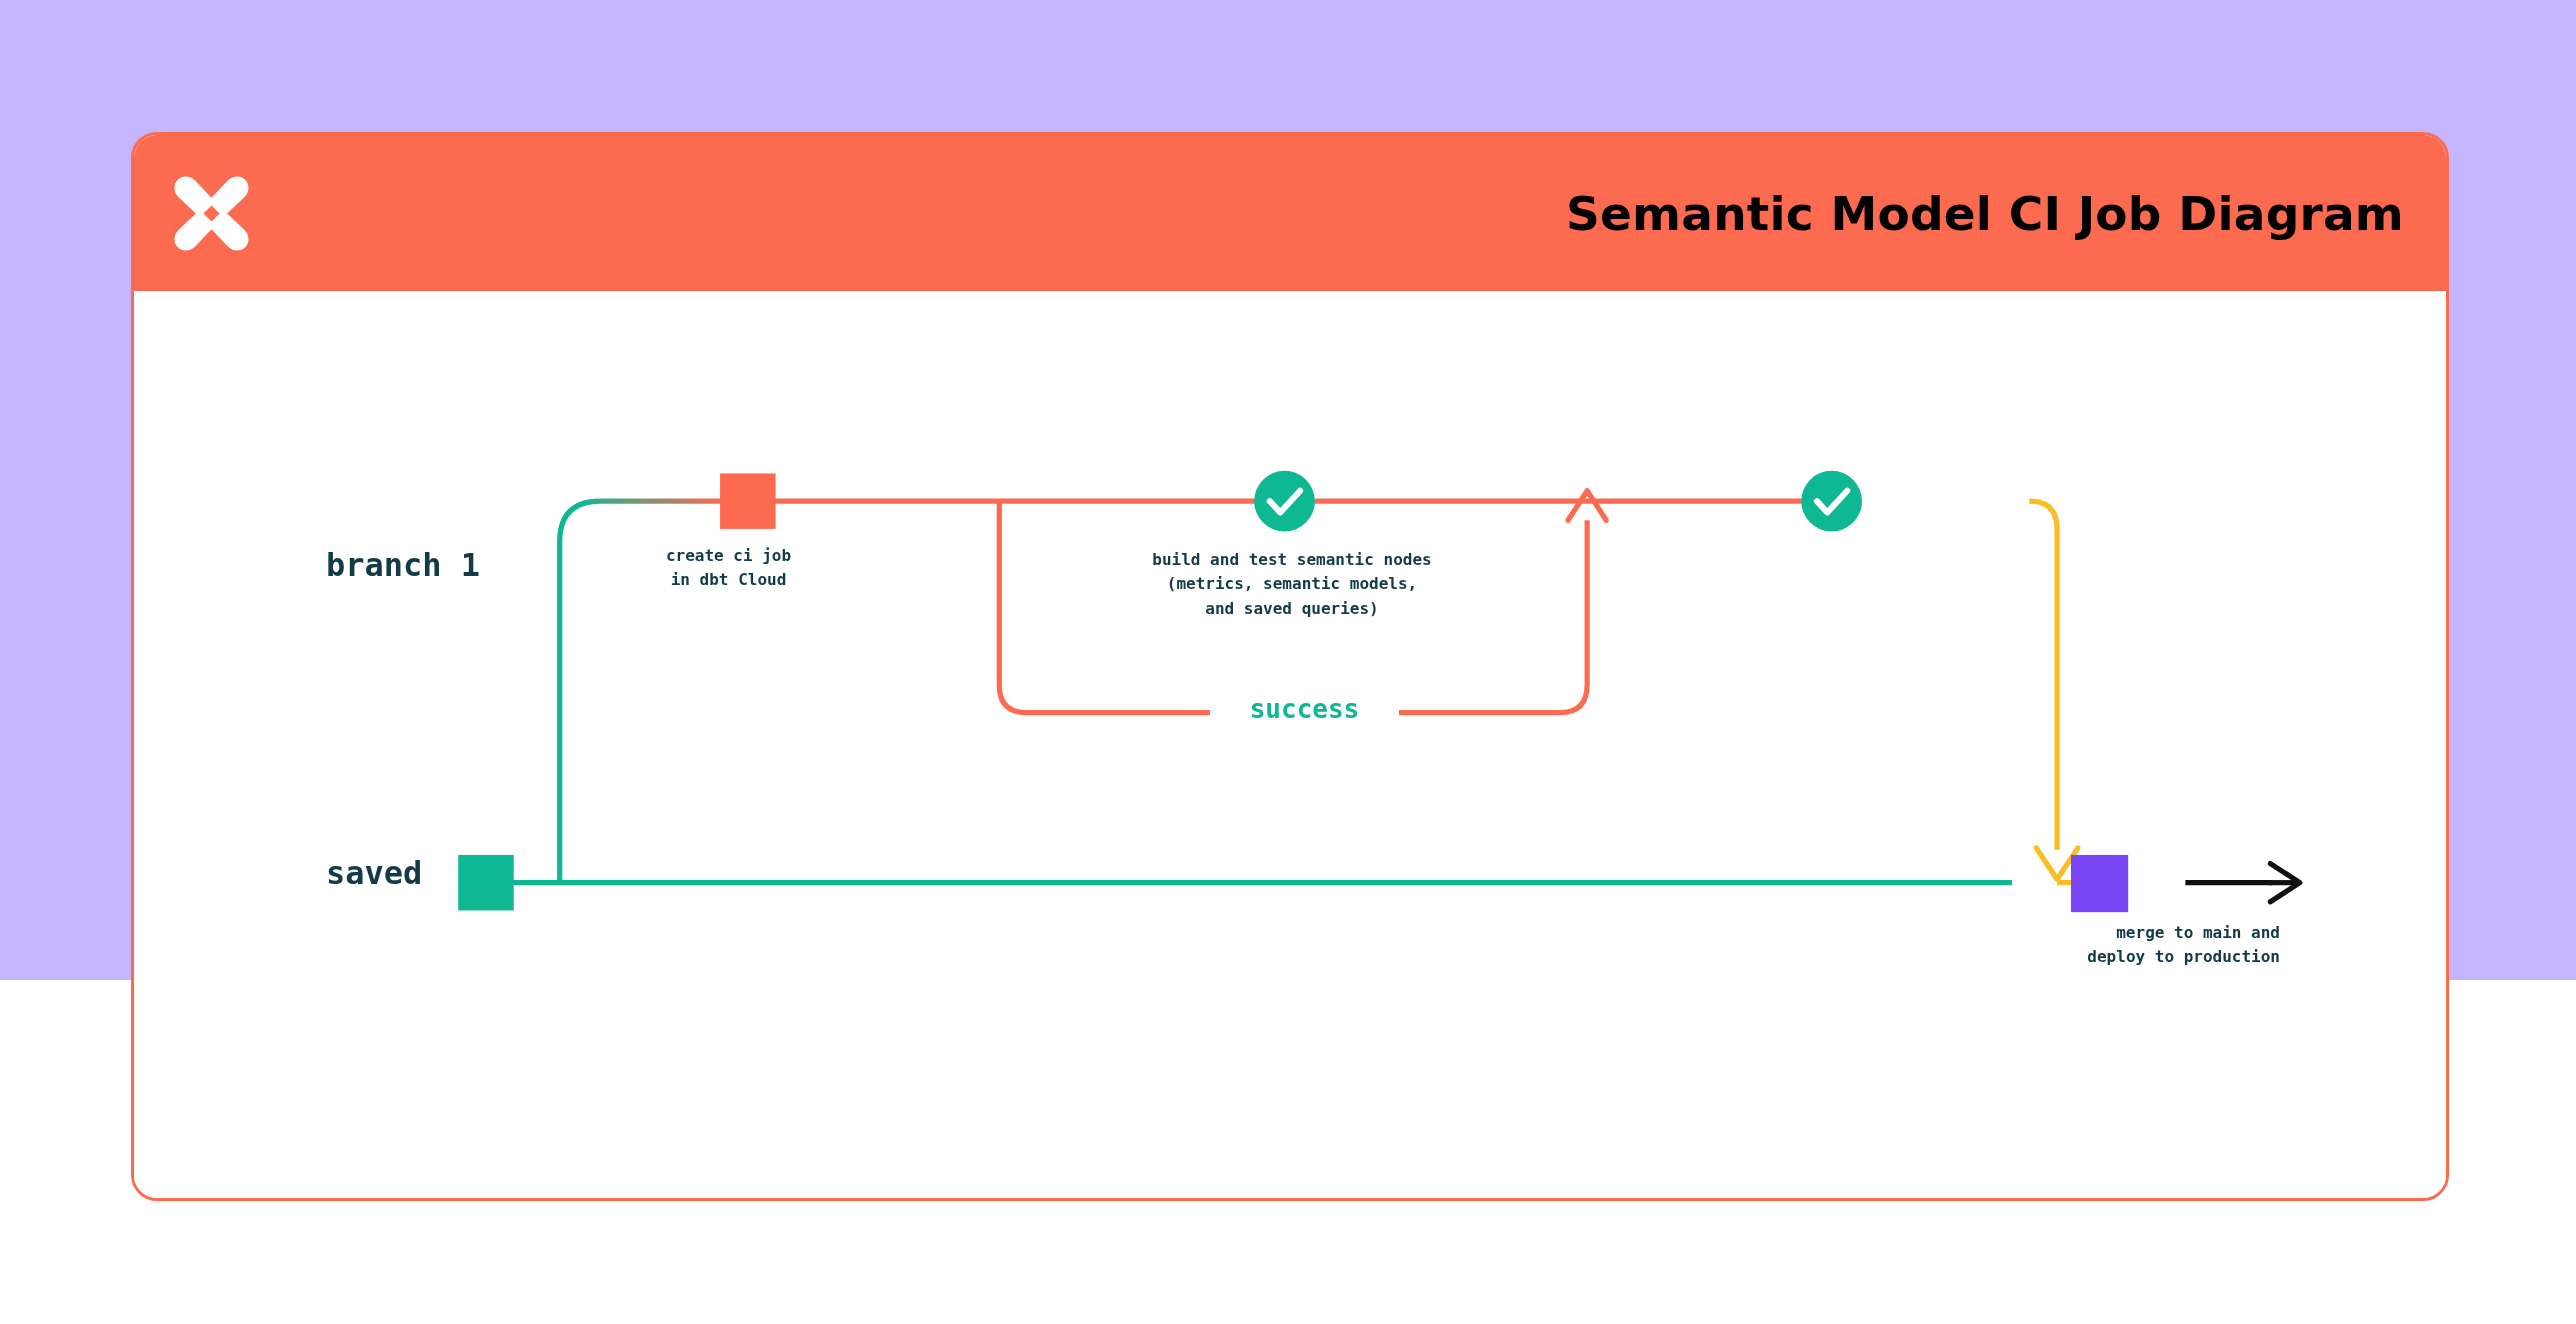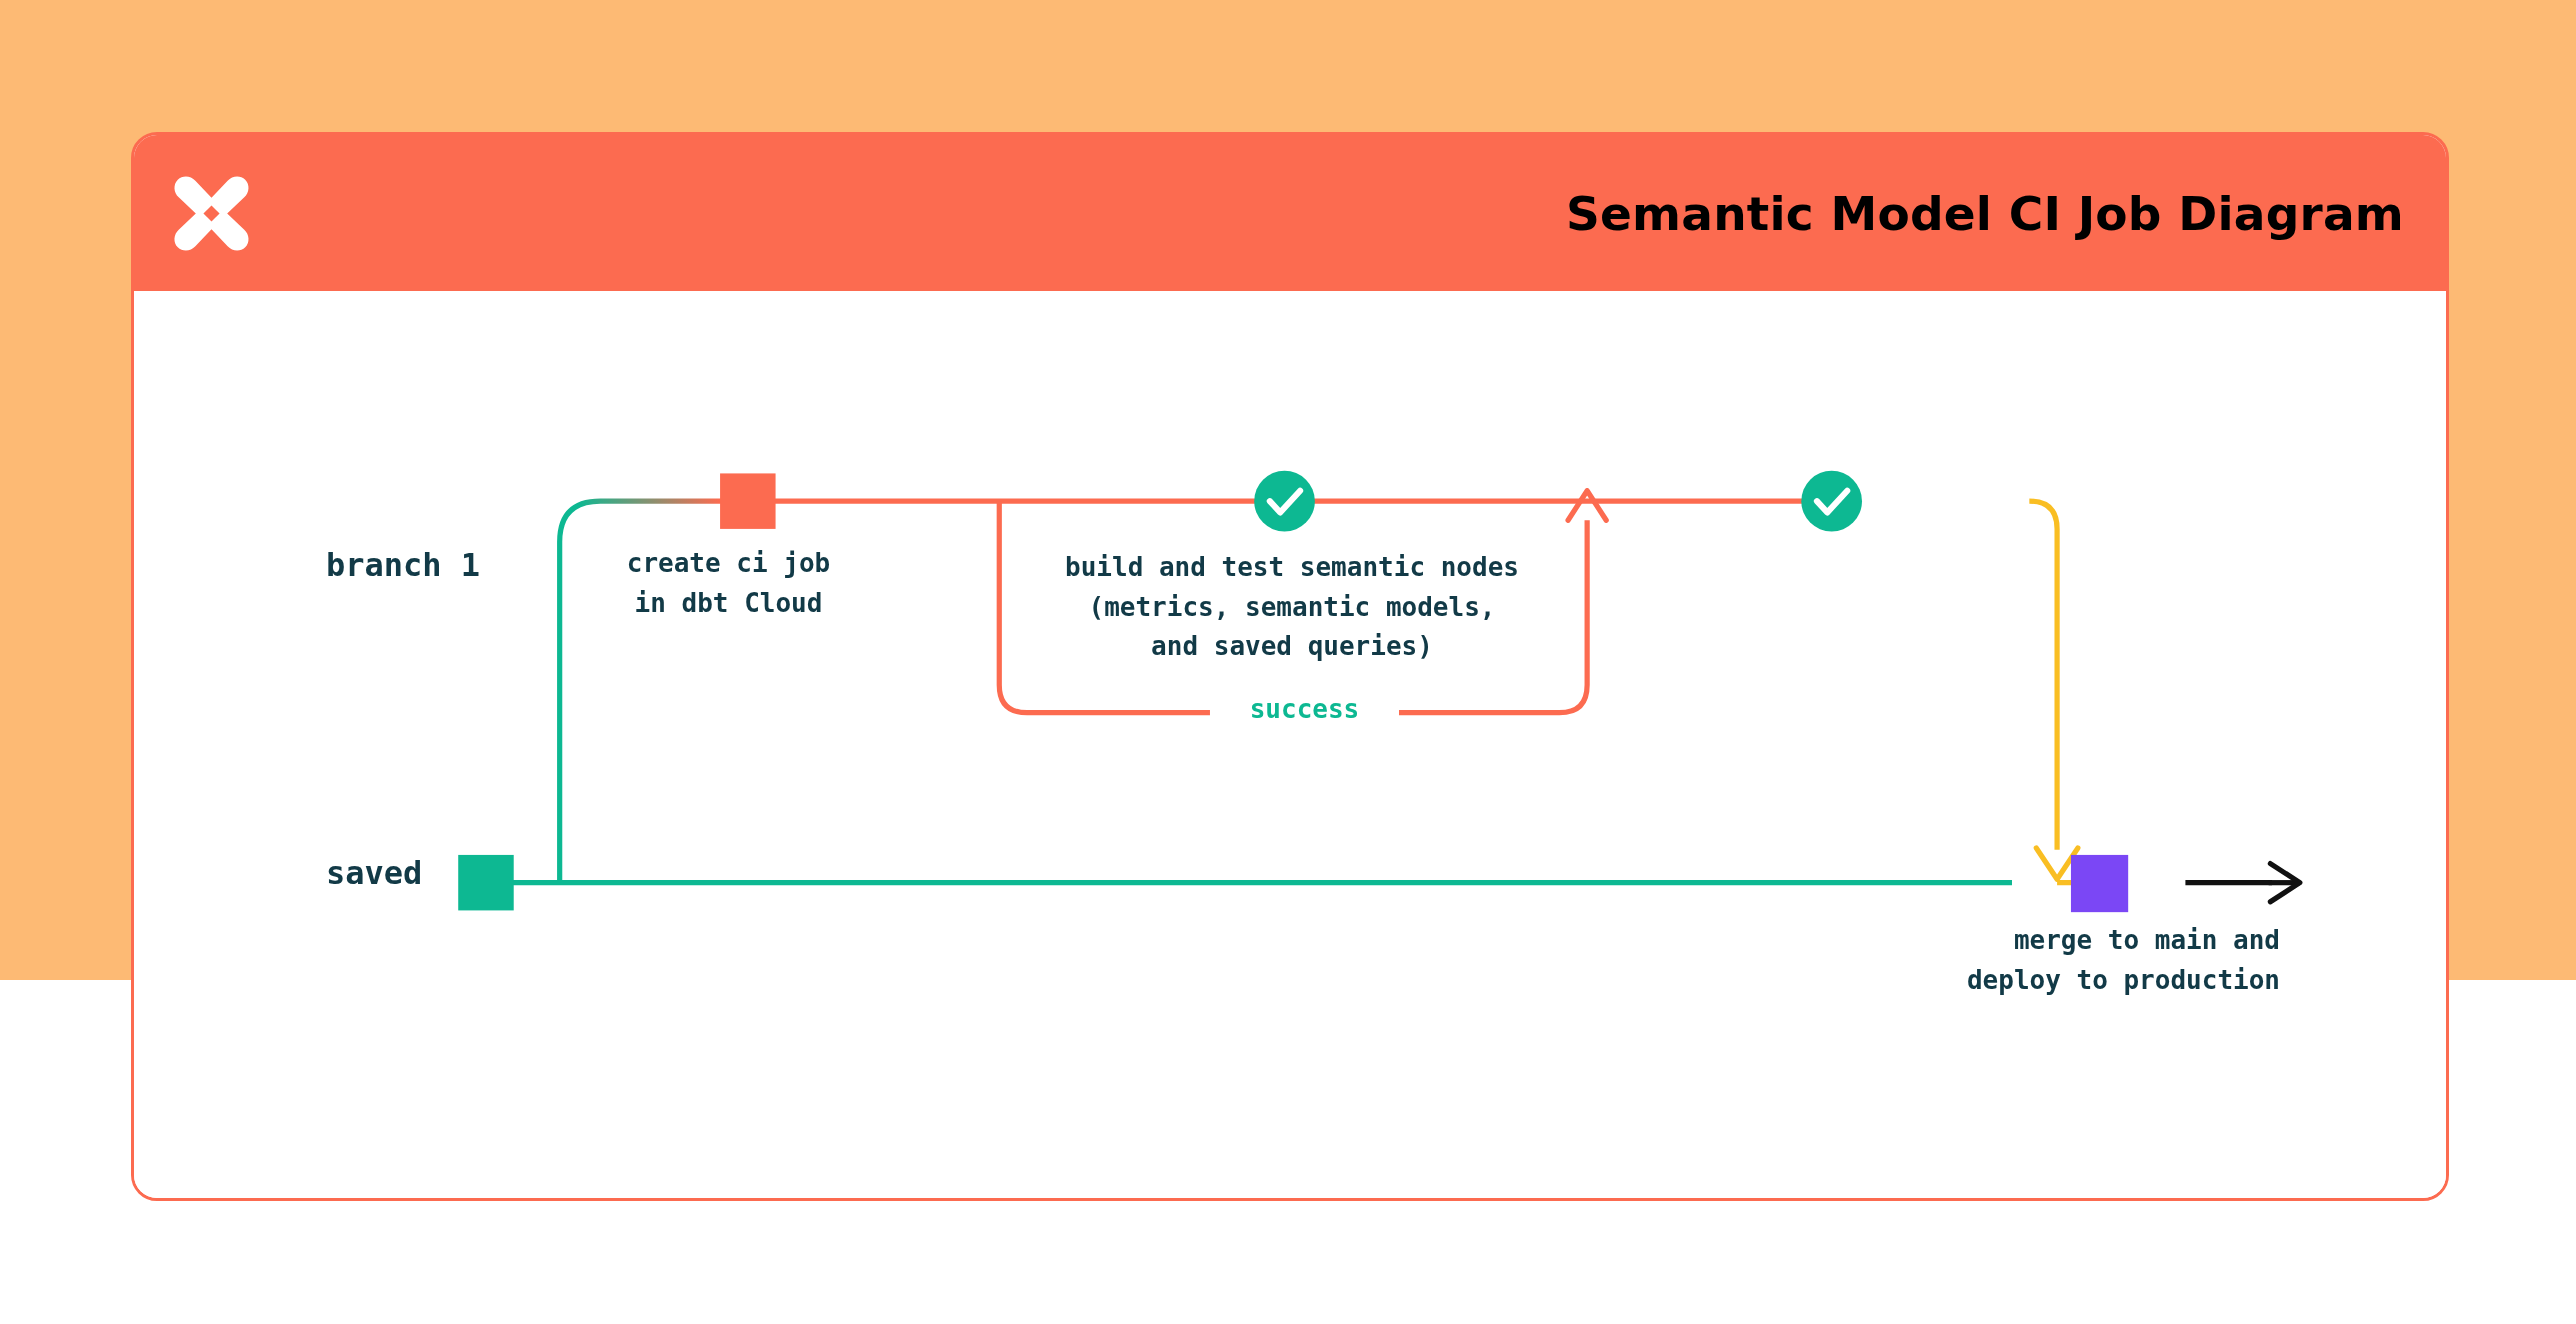--- a/index.html
+++ b/index.html
@@ -11,21 +11,21 @@
     width: 2576px;
     height: 1324px;
     font-family: "DejaVu Sans", sans-serif;
     overflow: hidden;
   }
 
   #stage {
     position: relative;
     width: 2576px;
     height: 980px;
-    background: #fdba74;
+    background: #c4b5fd;
   }
 
   
   .card {
     position: absolute;
     left: 131px;
     top: 132px;
     width: 2318px;
     height: 1069px;
     border: 3.5px solid #FC6B50;
@@ -94,21 +94,21 @@
     font-weight: 700;
     color: #123A47;
     white-space: nowrap;
   }
   .lane-branch1 { left: 326px; top: 546px; }
   .lane-main    { left: 326px; top: 854px; }
 
   .node-label {
     position: absolute;
     font-family: "DejaVu Sans Mono", monospace;
-    font-size: 26px;
+    font-size: 16px;
     font-weight: 700;
     color: #123A47;
     line-height: 1.52;
     text-align: center;
     white-space: pre;
   }
 
   .lbl-create  { left: 555px;  top: 544px;  width: 347px; }
   .lbl-build   { left: 980px; top: 548px;  width: 624px; }
   .lbl-commit  { left: 1622px; top: 544px;  width: 399px; }

